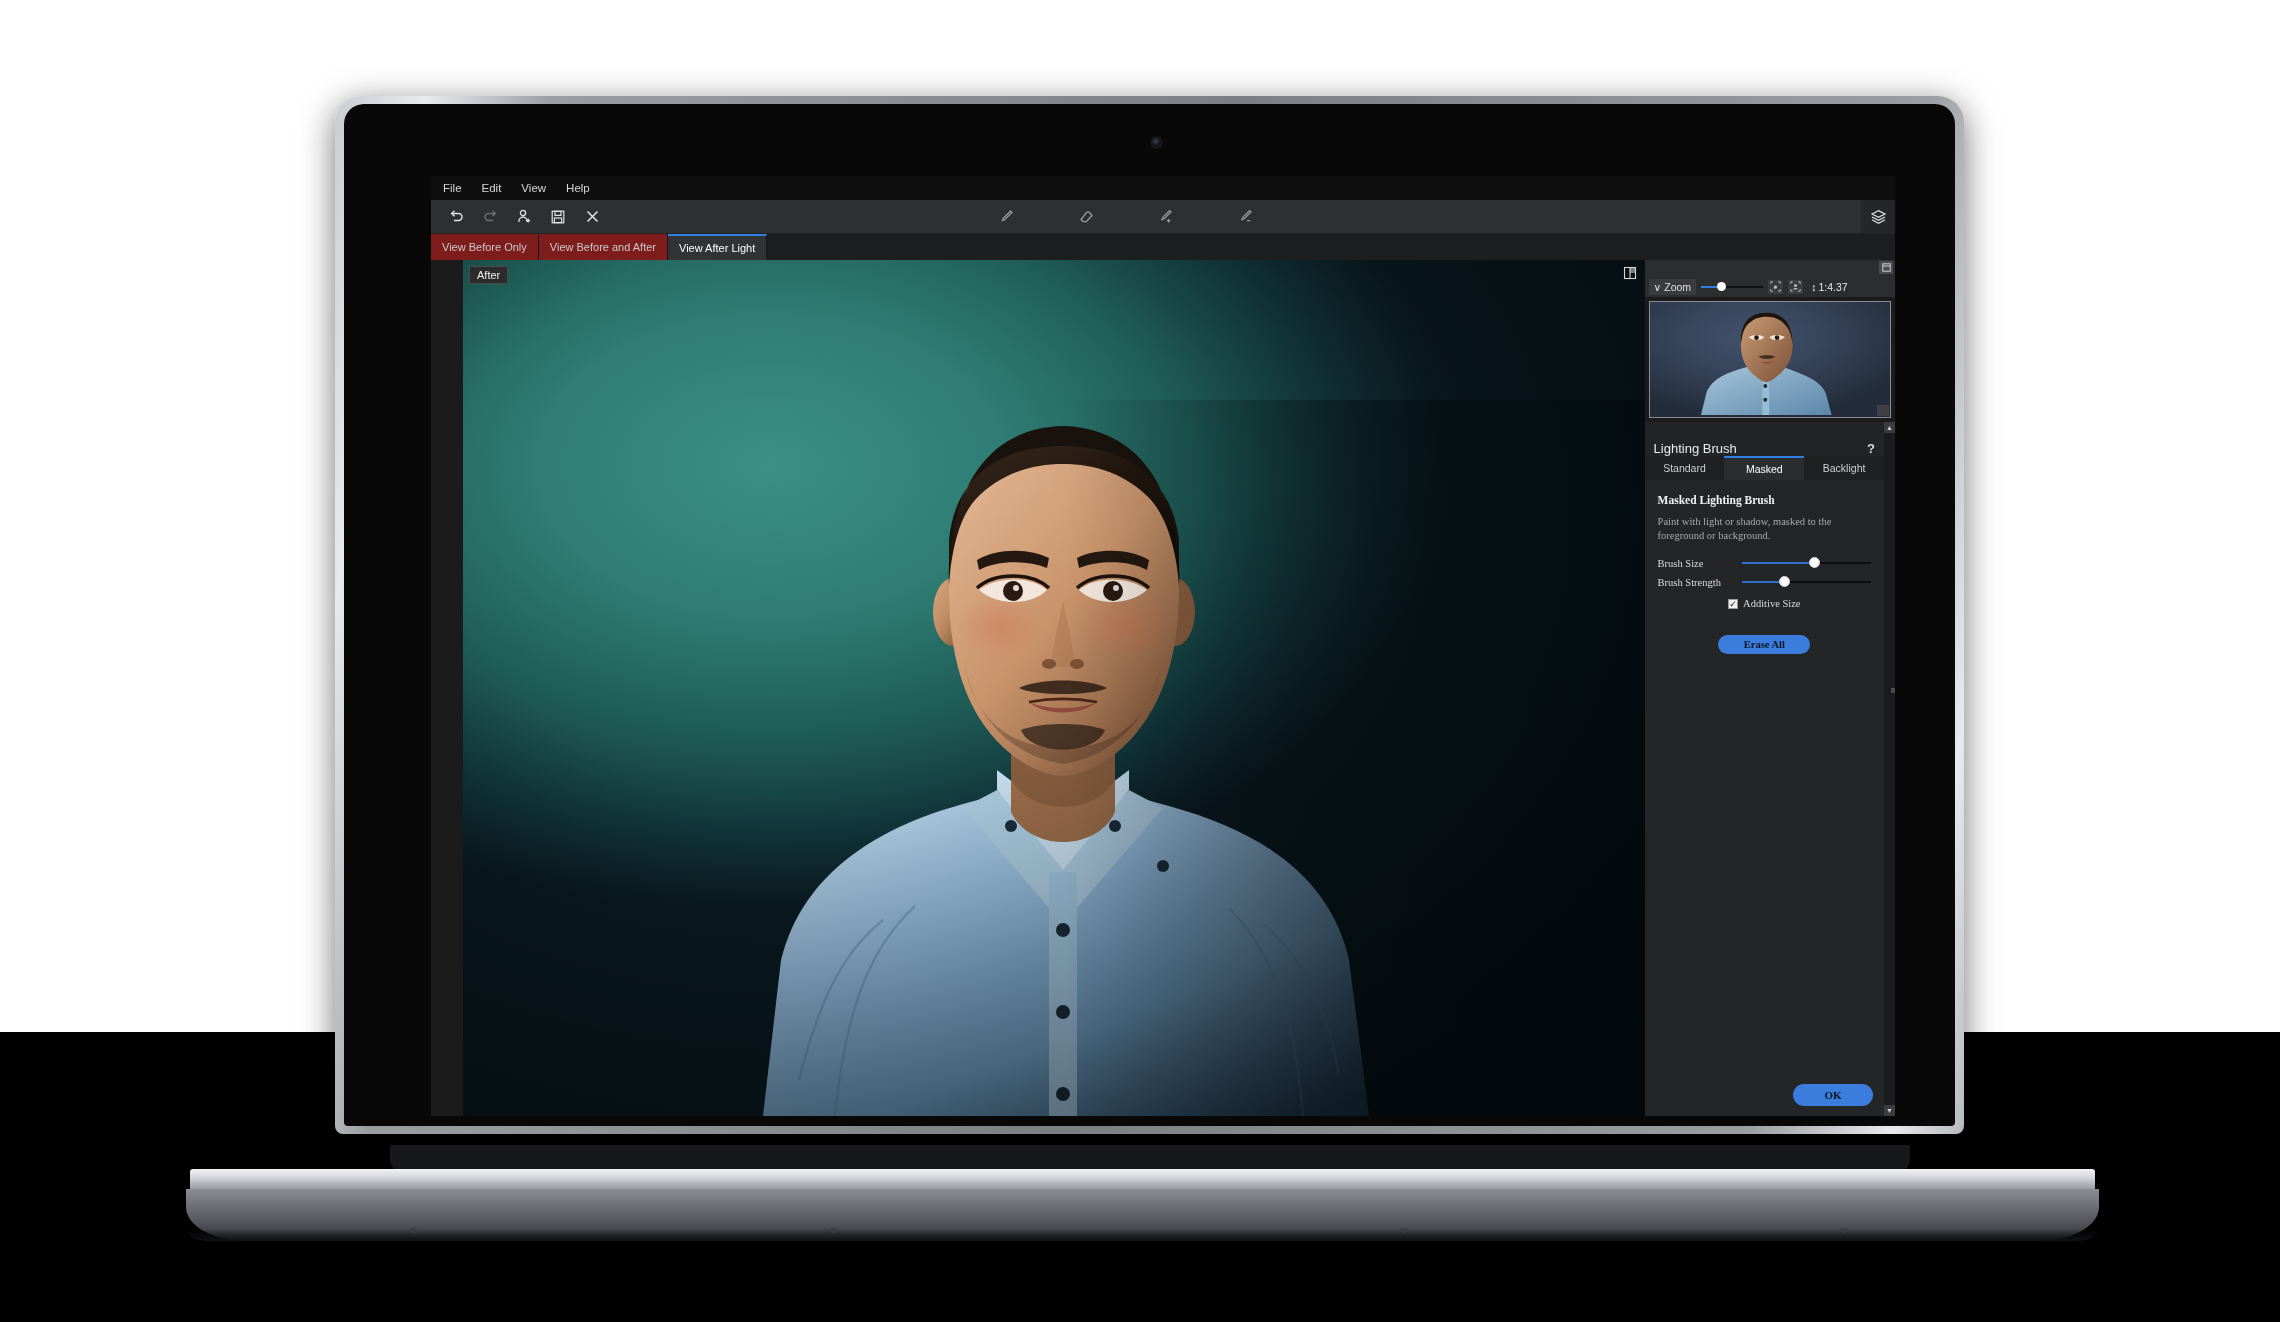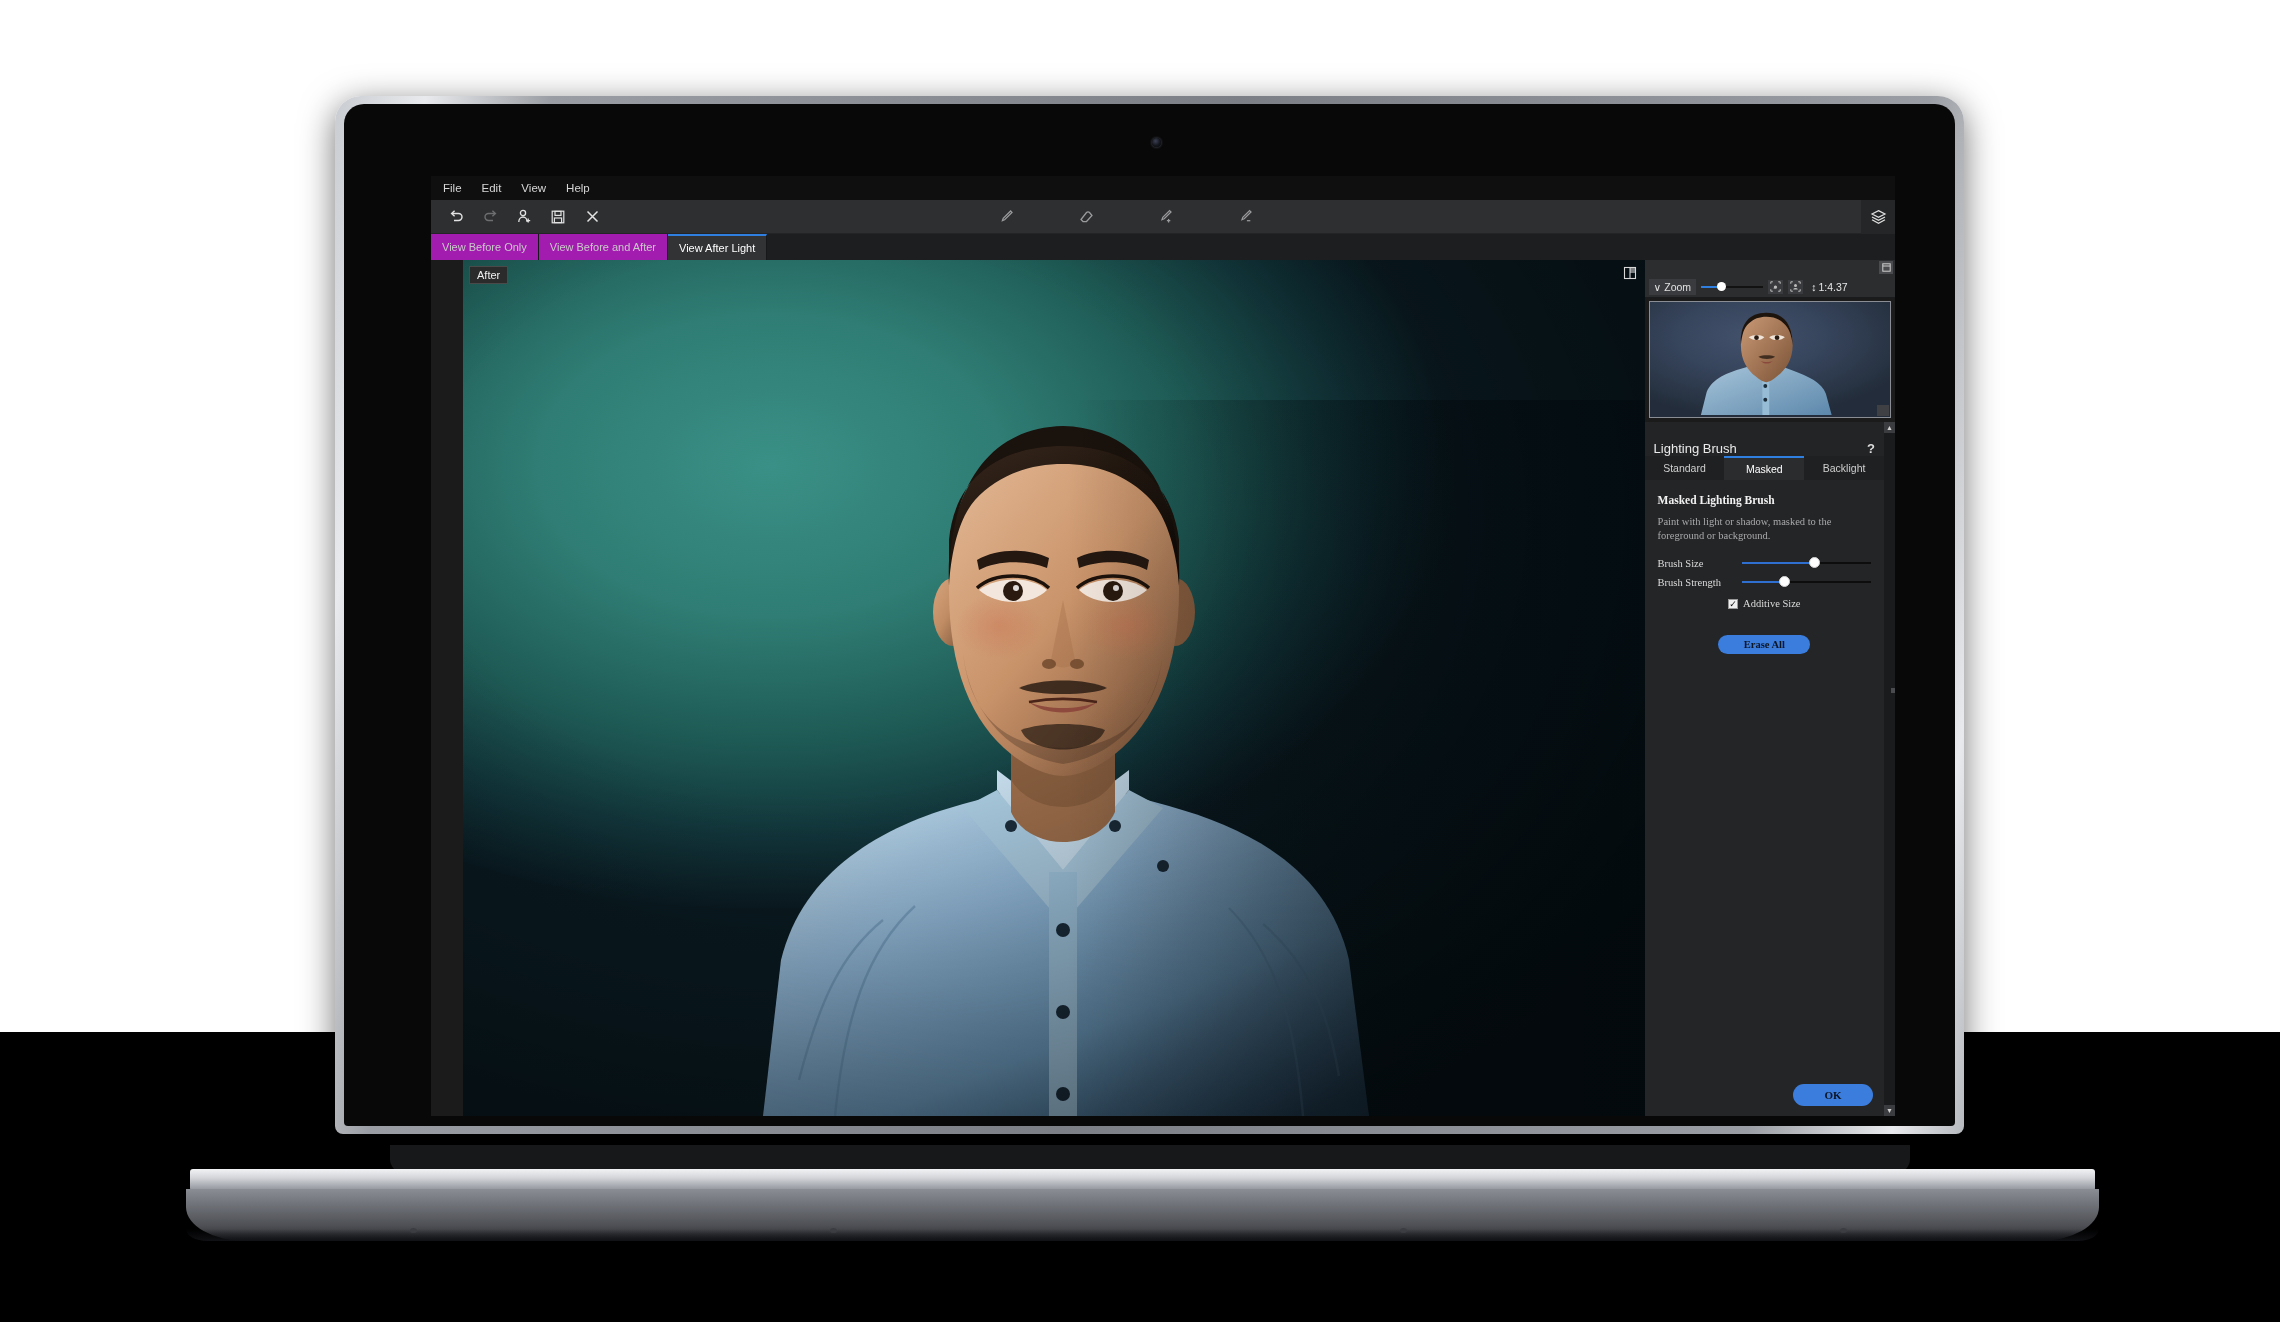--- a/index.html
+++ b/index.html
@@ -96,21 +96,21 @@
   .tb-center { position: absolute; left: 560px; display: flex; gap: 50px; }
   .tb-center .tb-btn { color: #9a9b9d; }
   .tb-right { position: absolute; right: 0; width: 34px; height: 34px;
               background:#252628; display:flex; align-items:center; justify-content:center;
               color:#e0e0e0; }
 
   
   .viewtabs { height: 26px; background: #1d1e20; display: flex; }
   .vtab {
     padding: 0 11px; display: flex; align-items: center; font-size: 11px;
-    color: #c9c9c9; background: #a21caf; border-right: 1px solid #17181a;
+    color: #c9c9c9; background: #7f1d1d; border-right: 1px solid #17181a;
   }
   .vtab.active { background: #323335; color: #ffffff; border-top: 2px solid #2f7fe0; }
 
   
   .canvas-area {
     position: relative; width: 1464px; height: 856px; display: flex;
     background: #1b1b1b;
     padding-left: 32px;
   }
   .photo {

